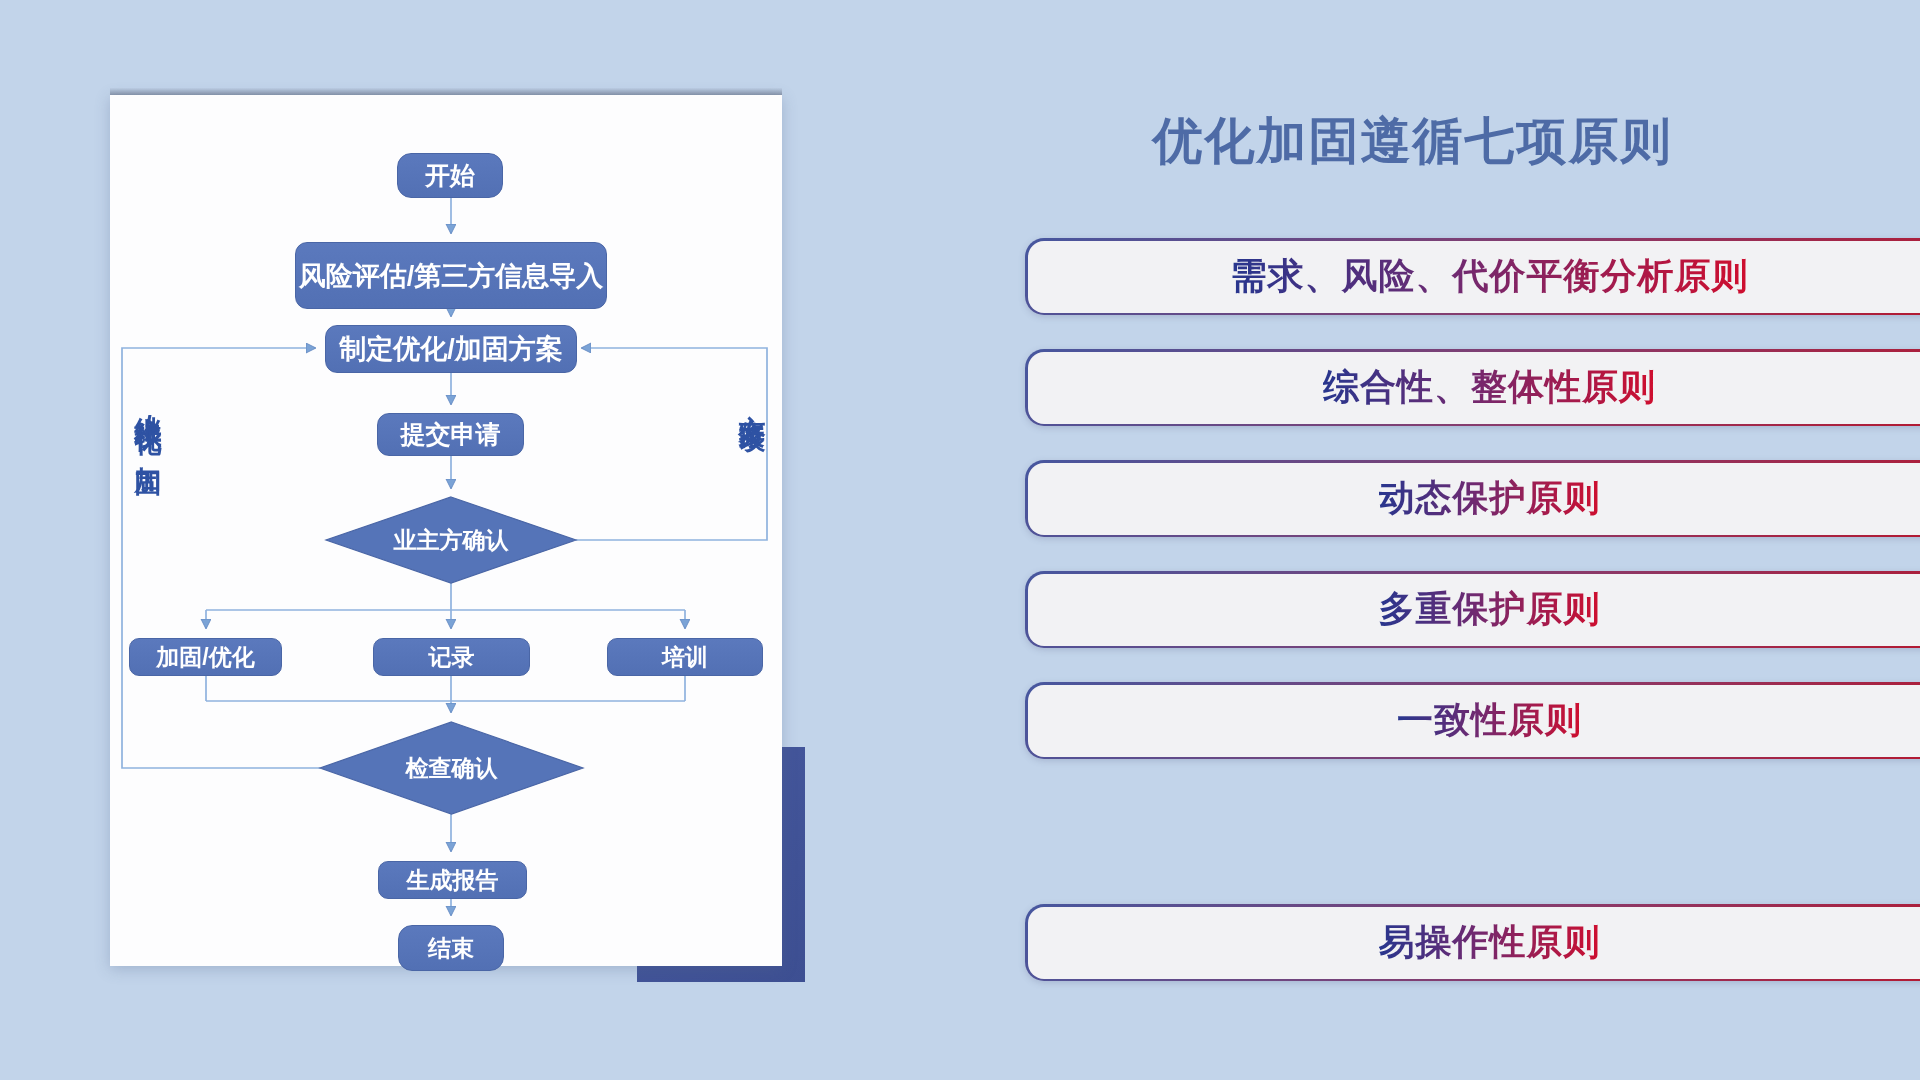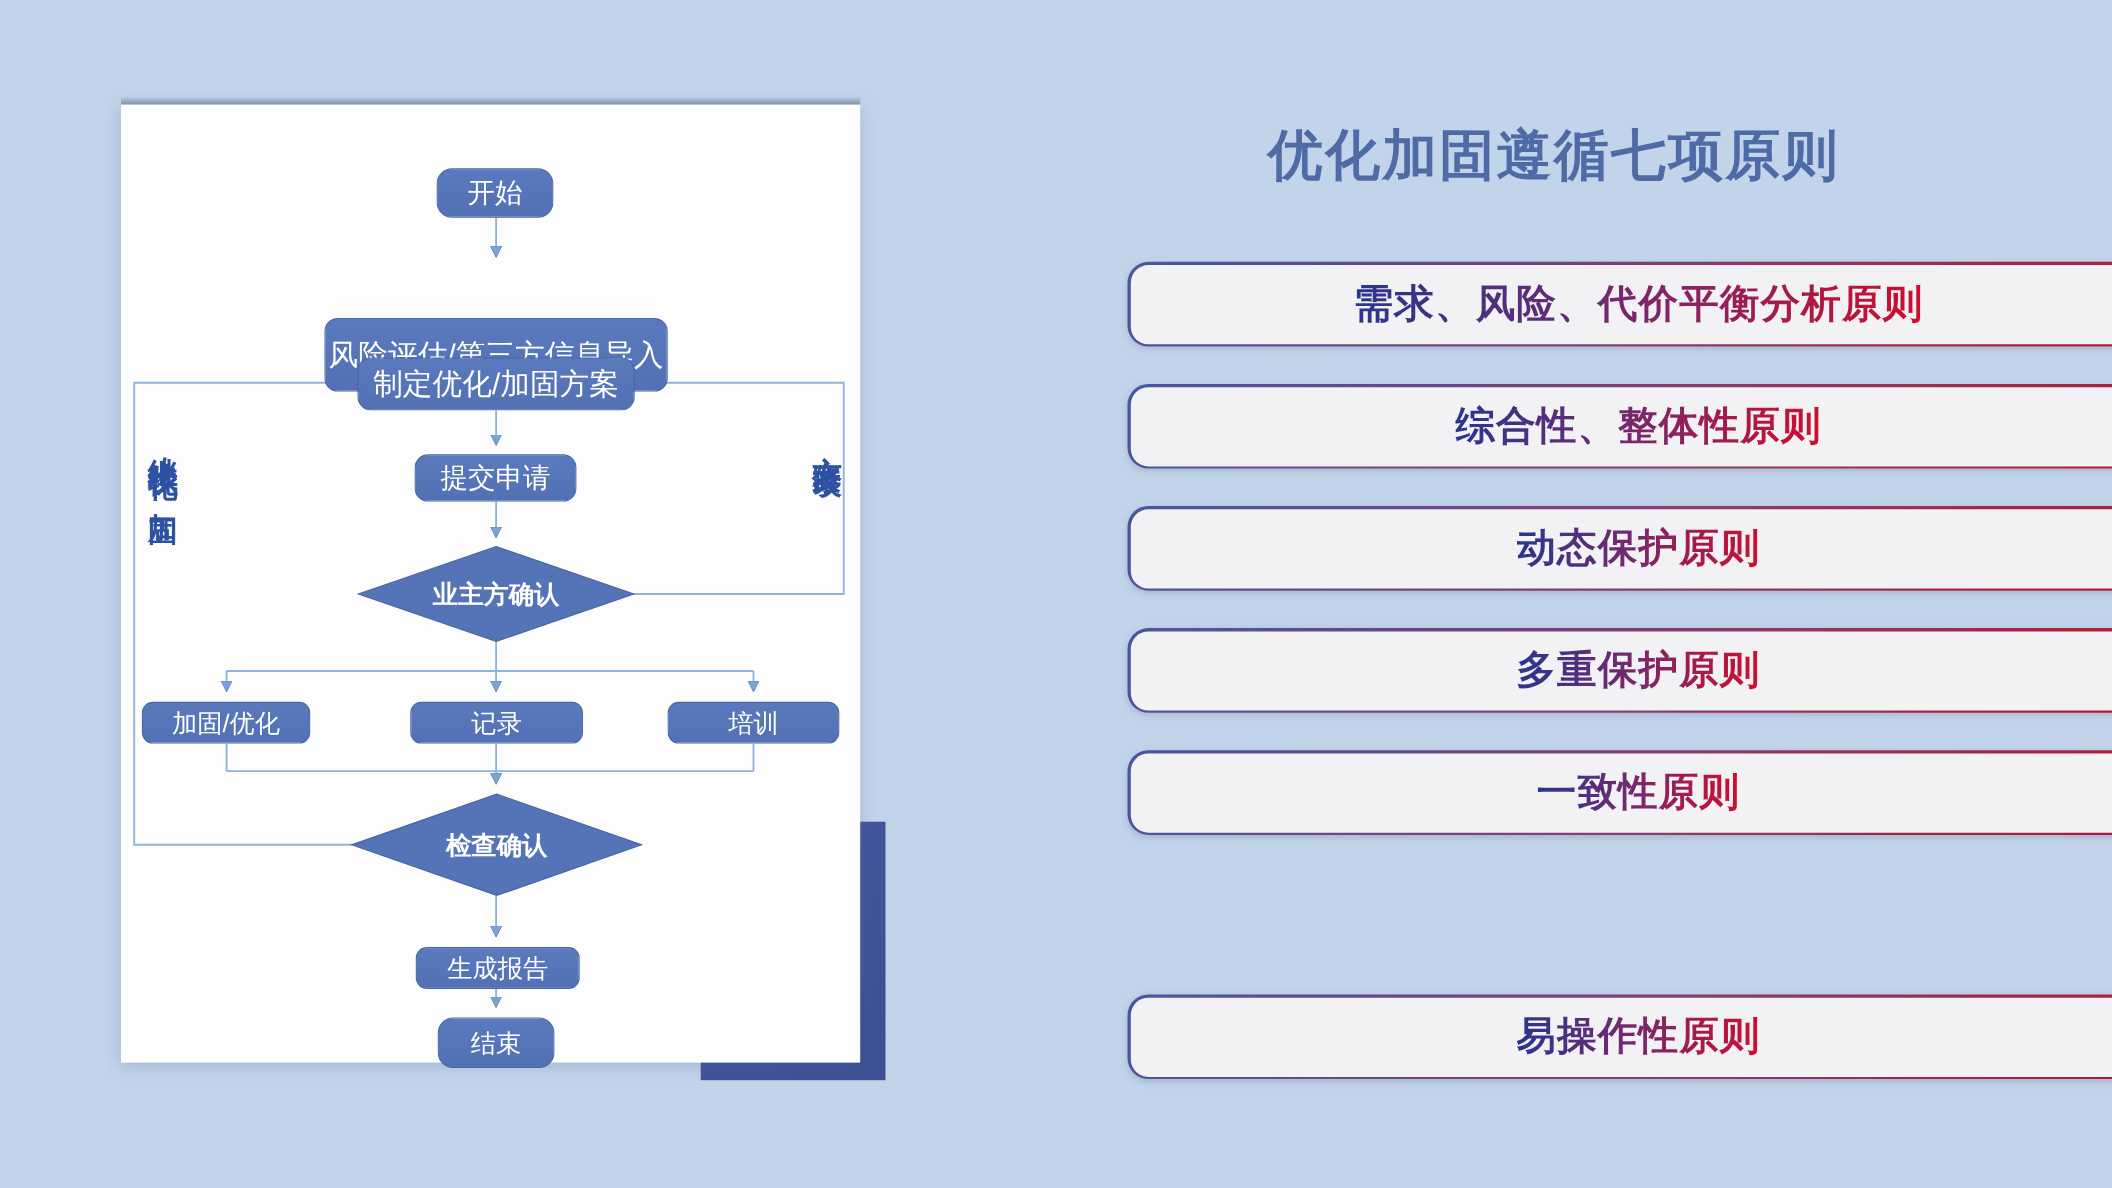--- a/index.html
+++ b/index.html
@@ -29,21 +29,21 @@
     box-shadow:0 3px 14px rgba(80,100,140,.30);
   }
   .card::before{ 
     content:"";position:absolute;left:0;top:-7px;width:100%;height:7px;
     background:linear-gradient(to top, rgba(88,98,120,.55), rgba(88,98,120,.04));
   }
   .flow-lines{position:absolute;left:0;top:0;width:672px;height:871px;}
   .node{
     position:absolute;display:flex;align-items:center;justify-content:center;
     background:linear-gradient(180deg,#5b79bd,#5270b4);
-    border:1px solid #4a66a6;color:#ffffff;font-weight:normal;
+    border:1px solid #4a66a6;color:#ffffff;font-weight:bold;
     box-sizing:border-box;text-align:center;white-space:nowrap;
   }
   .r14{border-radius:14px;} .r12{border-radius:12px;} .r10{border-radius:10px;}
   .dlabel{
     position:absolute;display:flex;align-items:center;justify-content:center;
     color:#fff;font-weight:bold;text-align:center;background:transparent;
   }
   .vlabel{
     position:absolute;writing-mode:vertical-rl;text-orientation:upright;
     color:#2e52a3;font-weight:bold;font-size:27px;letter-spacing:4px;line-height:1;
@@ -107,21 +107,21 @@
         <path d="M466 445 L657 445 L657 253 L472 253" marker-end="url(#arr)"></path>
       </g>
       <g fill="#5574b8" stroke="#4a66a6" stroke-width="1.2">
         <polygon points="341,402 466,445 341,488 216,445"></polygon>
         <polygon points="341.5,627 473,673 341.5,719 210,673"></polygon>
       </g>
     </svg>
 
     <div class="node r14" style="left:287px;top:58px;width:106px;height:45px;font-size:25px;">开始</div>
 
-    <div class="node r12" style="left:185px;top:147px;width:312px;height:67px;font-size:27px;margin-top:47px;">风险评估/第三方信息导入</div>
+    <div class="node r12" style="left:185px;top:147px;width:312px;height:67px;font-size:27px;">风险评估/第三方信息导入</div>
 
     <div class="node r12" style="left:215px;top:230px;width:252px;height:48px;font-size:27px;">制定优化/加固方案</div>
 
     <div class="node r12" style="left:267px;top:318px;width:147px;height:43px;font-size:25px;">提交申请</div>
 
     <div class="dlabel" style="left:216px;top:402px;width:250px;height:86px;font-size:23px;">业主方确认</div>
 
     <div class="node r10" style="left:19px;top:543px;width:153px;height:38px;font-size:23px;">加固/优化</div>
 
     <div class="node r10" style="left:263px;top:543px;width:157px;height:38px;font-size:23px;">记录</div>

